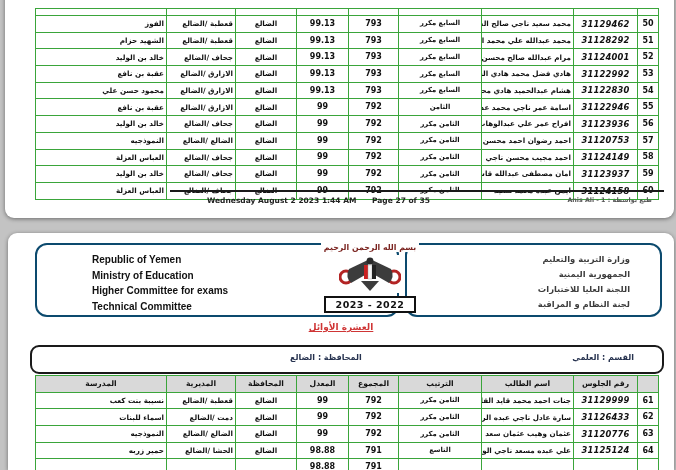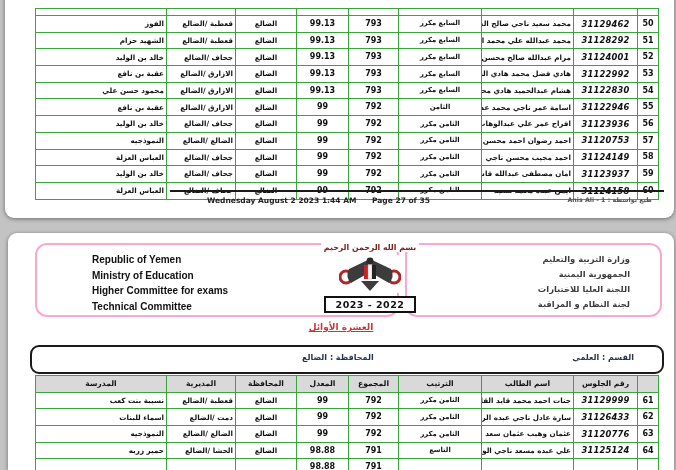--- a/index.html
+++ b/index.html
@@ -31,39 +31,39 @@
   td.c-rank{font-size:6.8px;text-align:center;color:#2ba9a2;}
   td.c-total,td.c-avg{font-size:8px;text-align:center;}
   tr.partial td{height:6px;}
   
   .footer-rule{position:absolute;left:165px;right:10px;top:196px;height:2px;background:#1a1a1a;}
   .footer-text{position:absolute;top:202px;font-size:7.5px;font-weight:700;color:#222;}
   .f-date{left:202px;}
   .f-page{left:367px;}
   .f-printed{right:22px;font-size:6.3px;color:#555;direction:rtl;font-weight:700;}
   
-  .hdr-box{position:absolute;top:10px;height:70px;border:2px solid #f9a8d4;border-radius:12px;background:#fff;}
+  .hdr-box{position:absolute;top:10px;height:70px;border:2px solid #0c4a6e;border-radius:12px;background:#fff;}
   .hdr-box.en{left:27px;width:360px;}
   .hdr-box.ar{left:397px;right:12px;}
   .en-lines{padding:7px 0 0 55px;}
   .en-lines div{font-size:10px;font-weight:700;color:#111;line-height:15.5px;font-family:"Liberation Sans",sans-serif;}
   .ar-lines{direction:rtl;text-align:right;padding:7px 30px 0 0;}
   .ar-lines div{font-size:8.4px;font-weight:700;color:#3d3d3d;line-height:15px;}
   .emblem-stack{position:absolute;left:312px;top:2px;width:100px;text-align:center;z-index:3;}
   .bismillah{display:inline-block;background:#fff;padding:0 3px;font-size:7.8px;font-weight:700;color:#7a231f;direction:rtl;}
   .eagle{display:block;margin:1px auto 0;background:#fff;}
   .years-box{display:inline-block;background:#fff;border:2px solid #111;padding:1px 10px;
     font-size:9.5px;font-weight:700;color:#111;letter-spacing:.5px;margin-top:1px;}
   .list-title{position:absolute;top:89px;left:0;right:0;text-align:center;
     font-size:9px;font-weight:700;color:#cf3535;text-decoration:underline;direction:rtl;}
   .info-bar{position:absolute;left:22px;right:10px;top:112px;height:25px;
     border:2px solid #1a1a1a;border-radius:9px;direction:rtl;}
   .info-bar span{position:absolute;top:6px;font-size:8px;font-weight:700;color:#26324f;direction:rtl;}
   .i-dept{right:28px;}
-  .i-gov{left:258px;margin-left:12px;}
+  .i-gov{left:258px;}
 </style>
 </head>
 <body>
 
 <div class="screen">
 
   <div class="page page1">
     <table class="results t1">
       <colgroup>
         <col style="width:21px">

